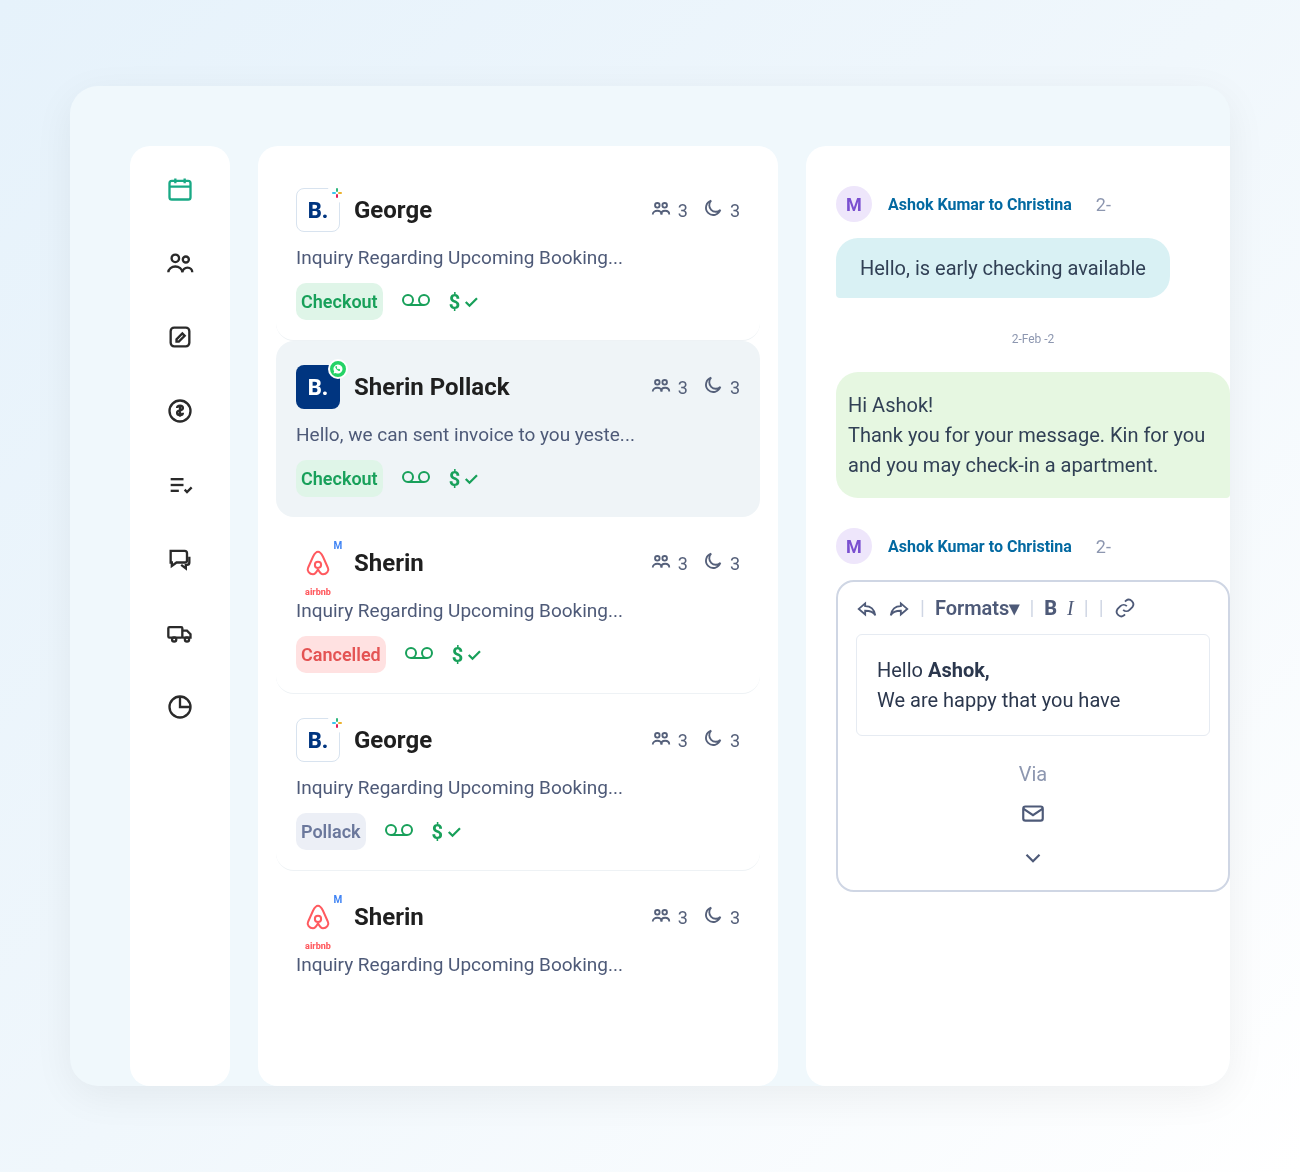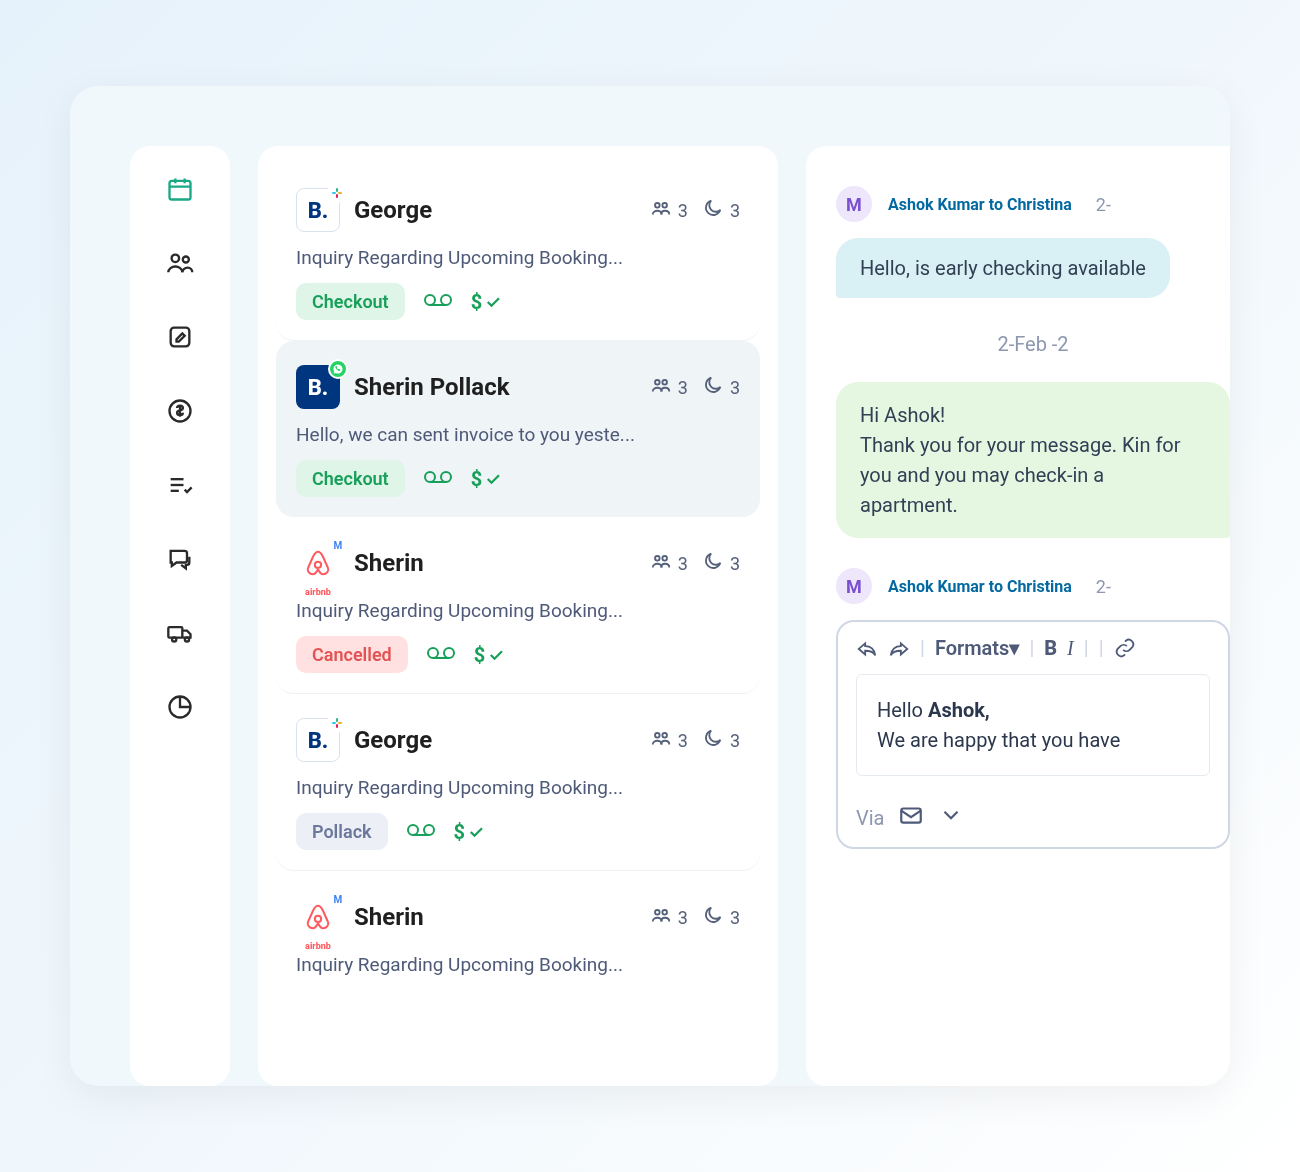--- a/index.html
+++ b/index.html
@@ -71,21 +71,21 @@
   .ov-gmail { background:#fff; }
   .ov-gmail .gm { font-size:10px; font-weight:700; }
 
   .thread-name { font-size: 24px; font-weight: 700; color:#1f1f1f; flex:1; }
   .thread-meta { display:flex; align-items:center; gap:14px; color:#55607a; font-size:18px; }
   .thread-meta .ic { display:inline-flex; align-items:center; gap:6px; }
   .thread-meta svg { width:22px; height:22px; stroke:#55607a; fill:none; stroke-width:2; }
 
   .thread-preview { margin-top:14px; color:#4e5a78; font-size:19px; }
   .thread-tags { margin-top:14px; display:flex; align-items:center; gap:18px; }
-  .tag { padding:8px 16px; border-radius:10px; font-size:18px; font-weight:600; }
+  .tag { padding:8px 5px; border-radius:10px; font-size:18px; font-weight:600; }
   .tag-checkout { background:#dff5e8; color:#18a05a; }
   .tag-cancelled { background:#ffe1e1; color:#e45353; }
   .tag-waiting { background:#eceff6; color:#6b789c; }
   .vm-icon svg { width:30px; height:20px; stroke:#18a05a; fill:none; stroke-width:2; }
   .paid { color:#18a05a; font-weight:700; font-size:20px; display:inline-flex; align-items:center; gap:2px; }
   .paid svg { width:18px; height:18px; stroke:#18a05a; fill:none; stroke-width:3; }
 
   
   .chat {
     flex: 1;
@@ -94,22 +94,22 @@
     padding: 40px 0 0 30px;
     height: 940px;
     overflow: hidden;
     min-width: 400px;
   }
   .msg-head { display:flex; align-items:center; gap:16px; margin-bottom:16px; }
   .avatar-m { width:36px; height:36px; border-radius:50%; background:#eee6fb; color:#7a4fd0; font-weight:700; display:flex; align-items:center; justify-content:center; font-size:18px; }
   .msg-from { font-size:16px; font-weight:700; color:#0369a1; }
   .msg-time { color:#8d97b0; font-size:18px; margin-left:8px; }
   .bubble-in { background:#d9f1f4; border-radius: 22px 22px 22px 4px; padding:18px 24px; font-size:20px; color:#314055; margin-bottom:28px; margin-left:0; display:inline-block; max-width: 100%; }
-  .bubble-out { background:#e6f7e1; border-radius: 22px 22px 4px 22px; padding:18px 24px; font-size:20px; color:#314055; line-height:1.5; margin-bottom:30px; display:inline-block; }
-  .date-div { text-align:center; color:#8d97b0; font-size:20px; margin: 6px 0 26px 0; }
+  .bubble-out { background:#e6f7e1; border-radius: 22px 22px 4px 22px; padding:18px 12px; font-size:20px; color:#314055; line-height:1.5; margin-bottom:30px; display:inline-block; }
+  .date-div { text-align:center; color:#8d97b0; font-size:12px; margin: 6px 0 26px 0; }
 
   .composer {
     border: 2px solid #cfd6e4;
     border-radius: 18px;
     padding: 14px 18px;
     background:#fff;
     margin-right: 0;
   }
   .toolbar { display:flex; align-items:center; gap:10px; color:#4e5a78; font-size:20px; margin-bottom:14px; }
   .toolbar .tb { cursor:pointer; display:inline-flex; align-items:center; }
@@ -122,21 +122,21 @@
     border: 1px solid #e6ebf2;
     border-radius: 6px;
     padding: 20px;
     font-size: 20px;
     color:#2b374d;
     line-height:1.5;
     margin-bottom: 26px;
   }
   .compose-body .hello { font-size:20px; }
   .compose-body .hello b { font-weight:700; }
-  .via-row { display:flex; align-items:center; gap:14px; color:#8d97b0; font-size:20px; }
+  .via-row { display:flex; align-items:center; gap:14px; color:#8d97b0; font-size:20px;flex-direction:column; }
   .via-row svg { width:26px; height:26px; stroke:#4e5a78; fill:none; stroke-width:2; }
 </style>
 </head>
 <body>
 
 <div class="stage">
 
   <div class="sidebar">
     <div class="nav-icon active">
       <span>

